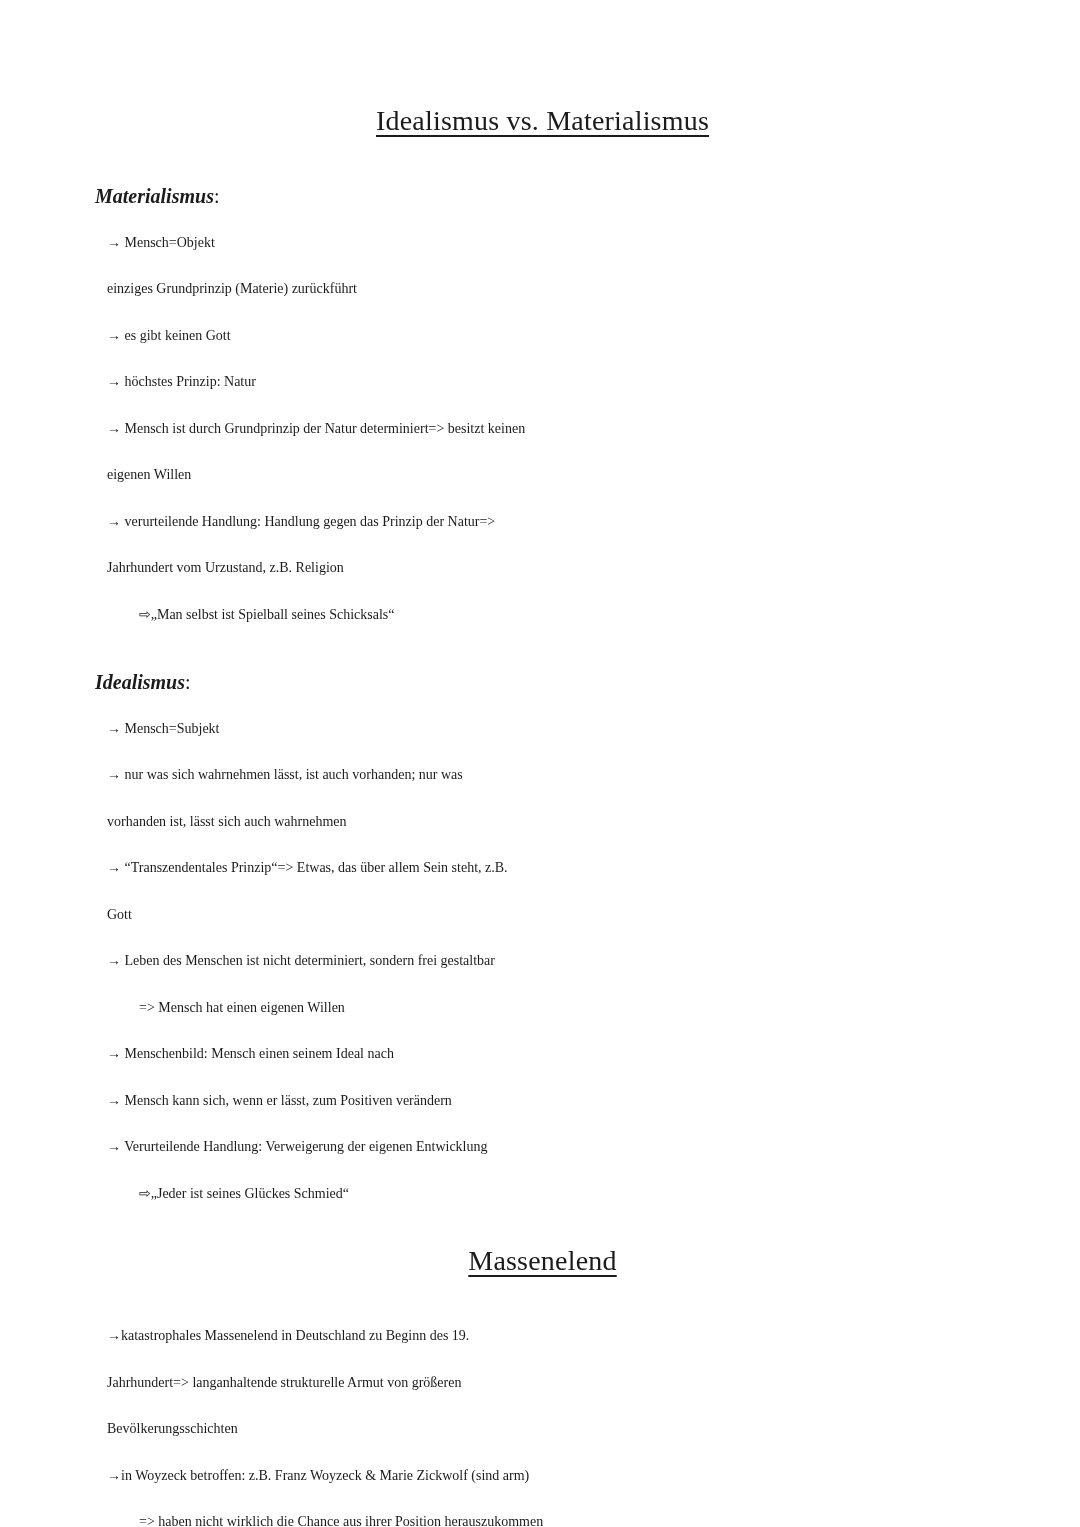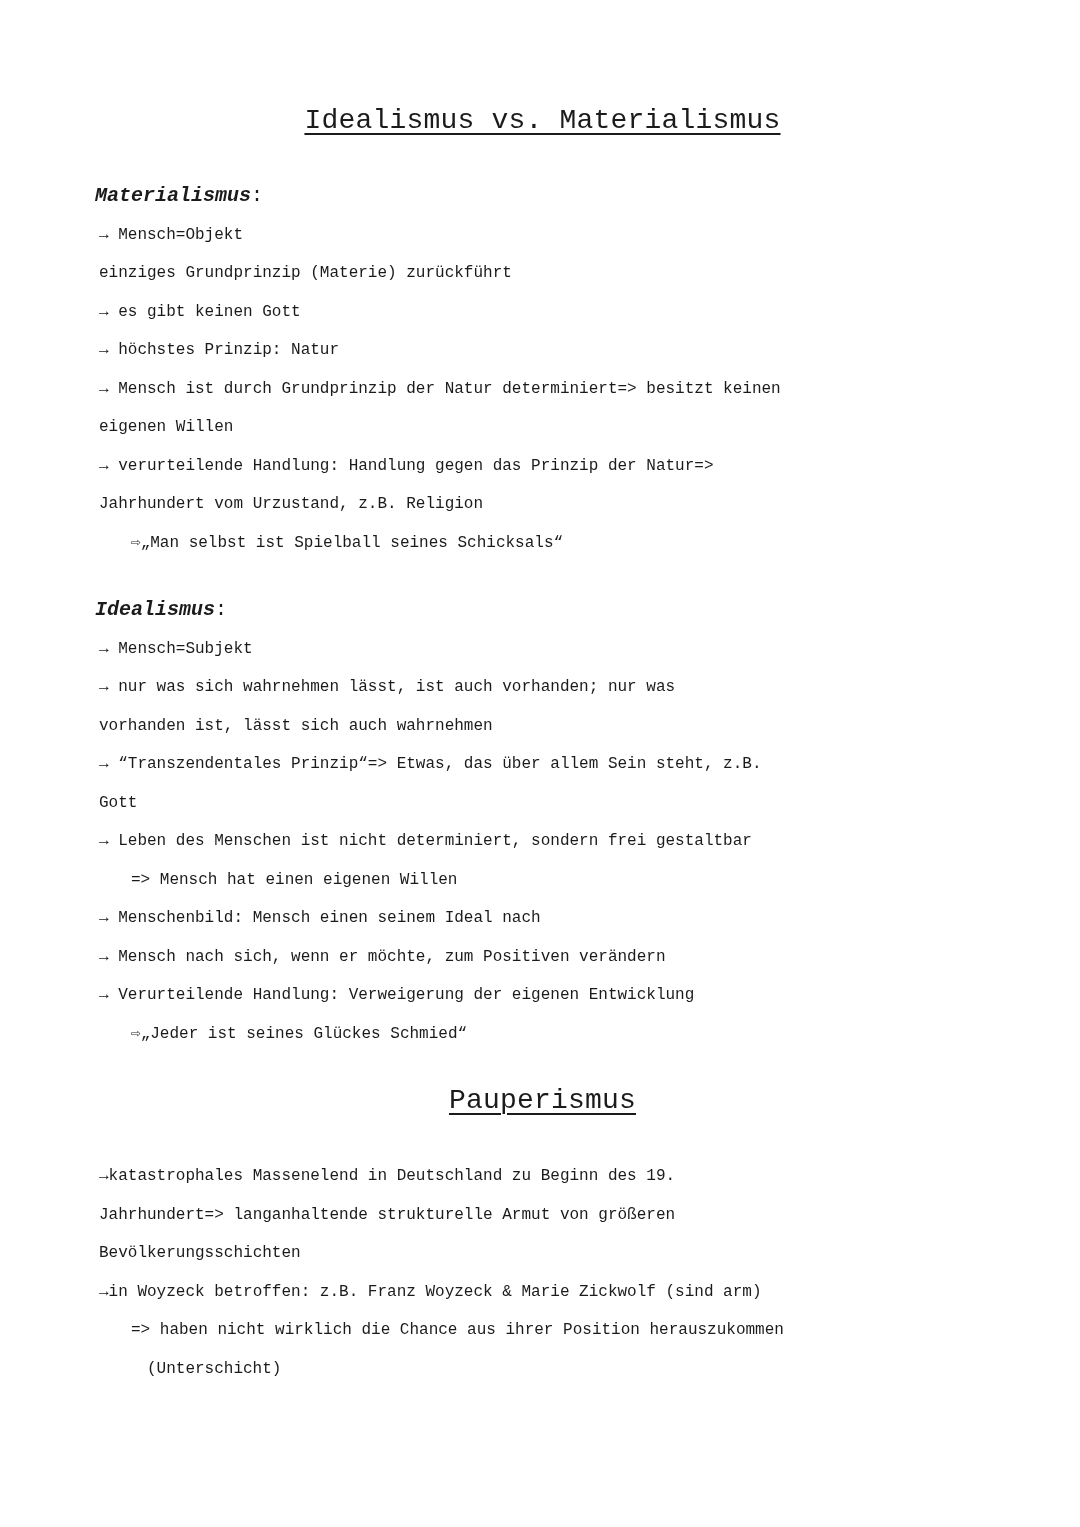--- a/index.html
+++ b/index.html
@@ -3,21 +3,21 @@
 <meta charset="utf-8">
 <style>
   html,body{margin:0;padding:0;background:#ffffff;}
   .page{
     position:relative;
     width:1080px;
     height:1527px;
     background:#ffffff;
     overflow:hidden;
     color:#1b1b1b;
-    font-family:Liberation Mono, monospace;
+    font-family:Liberation Serif, serif;
     box-sizing:border-box;
   }
   .doc{
     padding:103px 90px 0 95px;
     box-sizing:border-box;
   }
   .doc-title{
     margin:0 0 40px 0;
     font-size:28px;
     line-height:36px;
@@ -41,22 +41,22 @@
   }
   .gh-word{
     font-weight:700;
     font-style:italic;
   }
   .gh-colon{
     font-weight:400;
     font-style:normal;
   }
   .line{
-    margin:4px;
-    font-size:16px;
+    margin:12px;
+    font-size:14px;
     line-height:34.5px;
     white-space:pre;
   }
   .ind1{ padding-left:32px; }
   .ind2{ padding-left:48px; }
 </style>
 </head>
 <body>
 
 <div class="page">
@@ -101,32 +101,32 @@
   <p class="line">→ “Transzendentales Prinzip“=&gt; Etwas, das über allem Sein steht, z.B.</p>
 
   <p class="line">Gott</p>
 
   <p class="line">→ Leben des Menschen ist nicht determiniert, sondern frei gestaltbar</p>
 
   <p class="line ind1">=&gt; Mensch hat einen eigenen Willen</p>
 
   <p class="line">→ Menschenbild: Mensch einen seinem Ideal nach</p>
 
-  <p class="line">→ Mensch nach sich, wenn er möchte, zum Positiven verändern</p>
+  <p class="line">→ Mensch kann sich, wenn er lässt, zum Positiven verändern</p>
 
   <p class="line">→ Verurteilende Handlung: Verweigerung der eigenen Entwicklung</p>
 
   <p class="line ind1">⇨„Jeder ist seines Glückes Schmied“</p>
 </div>
   </div>
 </div>
   </section>
 
   <section class="doc-section">
-    <h1 class="doc-title">Pauperismus</h1>
+    <h1 class="doc-title">Massenelend</h1>
     <div class="groups">
   <div class="group">
 
     <div class="lines">
   <p class="line">→katastrophales Massenelend in Deutschland zu Beginn des 19.</p>
 
   <p class="line">Jahrhundert=&gt; langanhaltende strukturelle Armut von größeren</p>
 
   <p class="line">Bevölkerungsschichten</p>
 

